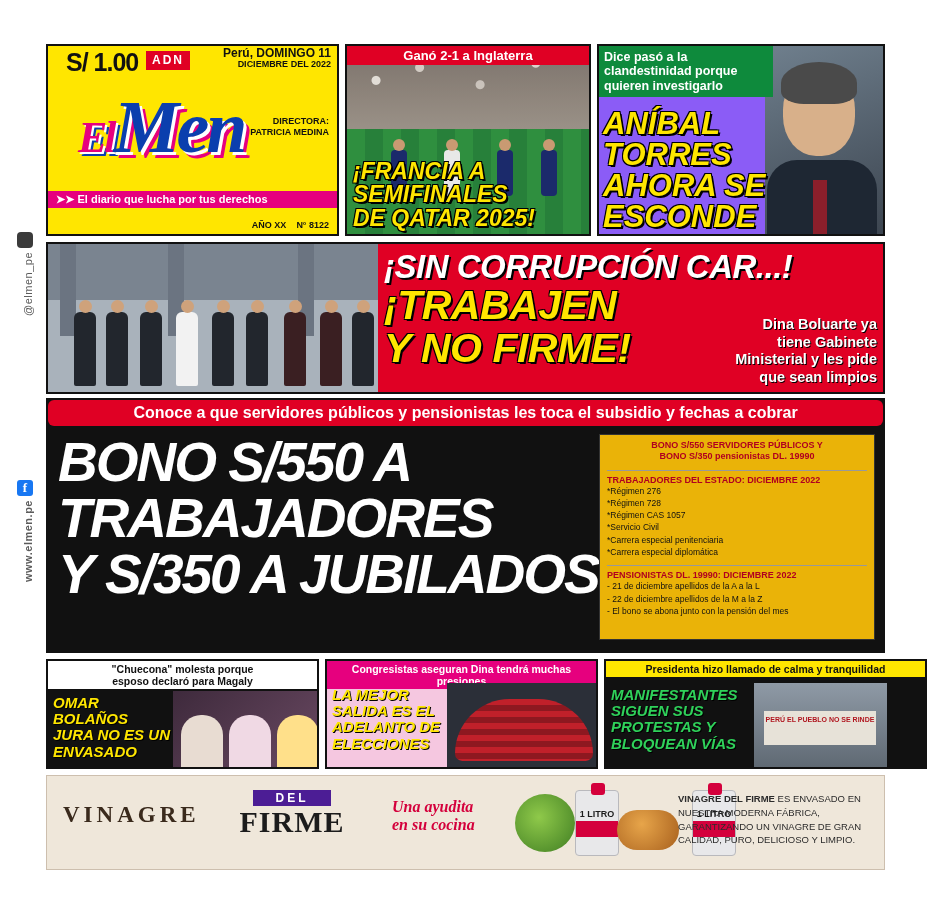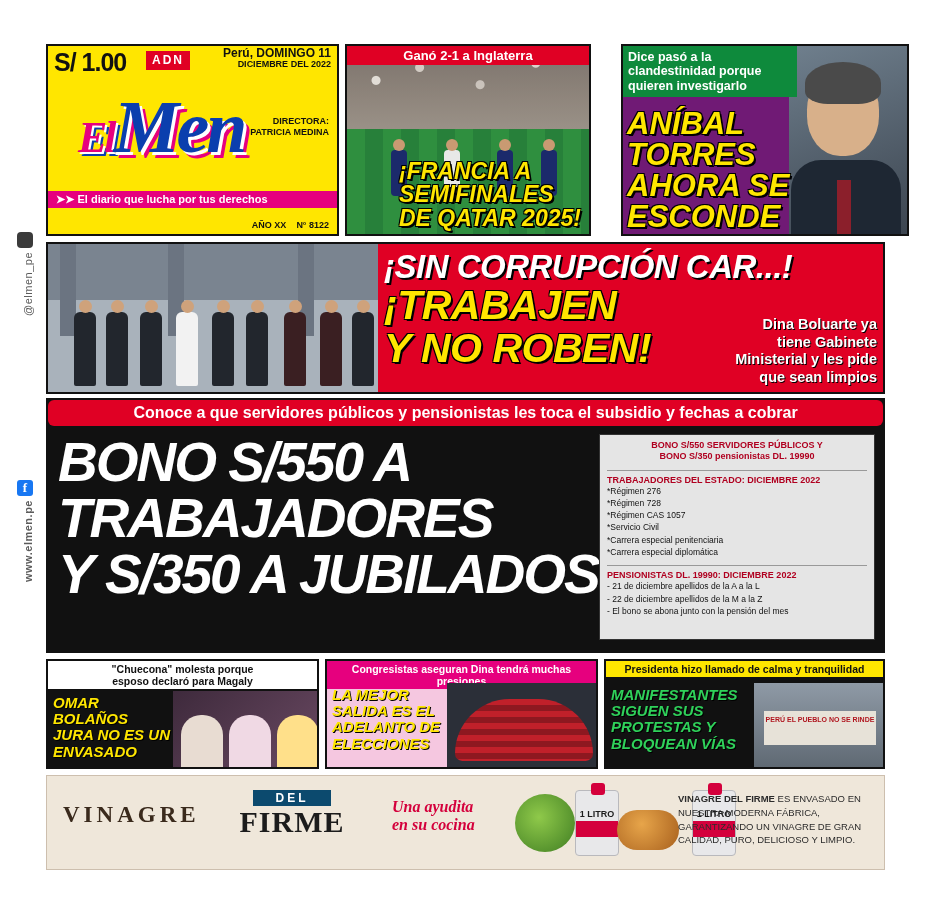--- a/index.html
+++ b/index.html
@@ -37,21 +37,21 @@
   .block { position: absolute; overflow: hidden; }
   .ph { position:absolute; inset:0; }
 
   
   .masthead {
     left: 46px; top: 44px; width: 293px; height: 192px;
     background: #ffe600; border: 2px solid #111;
   }
   .price-bar { position:absolute; left:0; top:0; width:100%; height:28px; background:#ffe600; }
   .price {
-    position:absolute; left:6px; top:2px; font-size:25px; font-weight:bold;
+    position:absolute; left:18px; top:2px; font-size:25px; font-weight:bold;
     color:#111; font-family:"Liberation Sans", sans-serif; letter-spacing:-1px;
   }
   .adn {
     position:absolute; left:98px; top:5px; width:44px; height:19px;
     background:#e00024; color:#fff; font-size:12px; font-weight:bold;
     text-align:center; line-height:19px; letter-spacing:2px;
   }
   .dateline {
     position:absolute; right:6px; top:1px; text-align:right;
     font-size:12px; font-weight:bold; color:#111; line-height:1.1;
@@ -100,24 +100,23 @@
   .p1{ left:18%; } .p2{ left:40%; background:#e8e8e8; } .p3{ left:62%; } .p4{ left:80%; }
   .fut-top {
     position:absolute; left:0; top:0; width:100%; background:#e00024; color:#fff;
     font-size:13px; font-weight:bold; text-align:center; padding:2px 0;
   }
   .fut-head {
     position:absolute; left:0; bottom:4px; width:100%;
     font-family:"Liberation Sans", sans-serif; font-weight:bold; font-style:italic;
     font-size:23px; line-height:1.02; color:#ffe600; text-align:left; padding-left:6px;
     text-shadow: 2px 2px 0 #000, -1px -1px 0 #000, 1px -1px 0 #000, -1px 1px 0 #000;
-    margin-left: 46px;
-  }
-
-  .anibal { left: 597px; top: 44px; width: 288px; height: 192px; border:2px solid #111; background:#701a75;margin-left:24px; }
+  }
+
+  .anibal { left: 597px; top: 44px; width: 288px; height: 192px; border:2px solid #111; background:#8b5cf6; }
   .anibal .kicker {
     position:absolute; left:0; top:0; width:174px; background:#0e8a3c; color:#fff;
     font-size:12.5px; font-weight:bold; line-height:1.15; padding:4px 5px;
   }
   .anibal .photo {
     position:absolute; right:0; top:0; width:118px; height:100%;
     background:linear-gradient(160deg,#6f7f8d,#3c4550);
   }
   .anibal .photo .face {
     position:absolute; left:18px; top:24px; width:72px; height:86px; border-radius:46%;
@@ -173,21 +172,21 @@
     font-size:55px; line-height:1.02; letter-spacing:-2px;
   }
   .pagbadge {
     position:absolute; left:554px; top:52px; width:64px; height:64px; border-radius:50%;
     background:#e00024; color:#fff; text-align:center; font-weight:bold;
     font-size:12px; line-height:1.05; padding-top:14px; border:2px solid #fff;
   }
   .pagbadge .n { font-size:24px; display:block; }
   .bono .card {
     position:absolute; right:8px; top:34px; width:276px; height:206px;
-    background:#e5e5e5; border:1px solid #333; padding:5px 7px; color:#111;
+    background:#eab308; border:1px solid #333; padding:5px 7px; color:#111;
   }
   .bono .card .t { font-size:9px; font-weight:bold; text-align:center; color:#b00020; line-height:1.25; }
   .bono .card .sec { margin-top:7px; border-top:1px solid #999; padding-top:4px; }
   .bono .card .sec h4 { font-size:9px; color:#b00020; font-weight:bold; }
   .bono .card .sec li { font-size:8.5px; list-style:none; line-height:1.45; }
 
   
   .b1 { left:46px; top:659px; width:273px; height:110px; border:2px solid #111; background:#111; }
   .b1 .kick { position:absolute; left:0; top:0; width:100%; background:#fff; color:#111;
     font-size:10.5px; font-weight:bold; text-align:center; line-height:1.15; padding:2px 4px; }
@@ -202,36 +201,36 @@
   .b2 { left:325px; top:659px; width:273px; height:110px; border:2px solid #111; background:#f5c7e0; }
   .b2 .kick { position:absolute; left:0; top:0; width:100%; background:#e6007e; color:#fff;
     font-size:10.5px; font-weight:bold; text-align:center; padding:2px 4px; }
   .b2 .ph { top:22px; left:120px; width:153px; height:88px; background:#2b2f38; }
   .b2 .ph .hemi { position:absolute; left:8px; top:16px; width:138px; height:62px;
     background:repeating-linear-gradient(#c0202a 0 6px,#8d1820 6px 12px); border-radius:60px 60px 8px 8px;}
   .b2 .head { position:absolute; left:5px; top:26px; width:114px; color:#ffe600;
     font-weight:bold; font-style:italic; font-size:15px; line-height:1.08;
     text-shadow:1px 1px 0 #000; }
 
-  .b3 { left:604px; top:659px; width:281px; height:110px; border:2px solid #111; background:#111; }
+  .b3 { left:604px; top:659px; width:323px; height:110px; border:2px solid #111; background:#111; }
   .b3 .kick { position:absolute; left:0; top:0; width:100%; background:#ffe600; color:#111;
     font-size:10.5px; font-weight:bold; text-align:center; padding:2px 4px; }
   .b3 .ph { top:22px; left:148px; width:133px; height:88px; background:linear-gradient(#8f9aa6,#5d6771); }
   .b3 .ph .banner { position:absolute; left:10px; top:28px; width:112px; height:34px; background:#e7e2d8; }
   .b3 .ph .banner span { display:block; font-size:7px; color:#b0161f; font-weight:bold; text-align:center; padding-top:4px; line-height:1.3;}
   .b3 .head { position:absolute; left:5px; top:26px; width:142px; color:#2fd15a;
     font-weight:bold; font-style:italic; font-size:15px; line-height:1.08;
     text-shadow:1px 1px 0 #000; }
 
   
   .ad { left:46px; top:775px; width:839px; height:95px; background:#efe7da; border:1px solid #cdbfae; }
   .ad .brand { position:absolute; left:16px; top:26px; font-size:23px; font-weight:bold;
     color:#3a2a1c; letter-spacing:4px; font-family:"Liberation Serif", serif; }
   .ad .delfirme { position:absolute; left:175px; top:14px; width:140px; height:58px; }
-  .ad .delfirme .del { background:#0c4a6e; color:#fff; font-size:12px; font-weight:bold;
+  .ad .delfirme .del { background:#4c1d95; color:#fff; font-size:12px; font-weight:bold;
      text-align:center; letter-spacing:3px; padding:1px 0; width:78px; margin-left:31px;}
   .ad .delfirme .firme { color:#1c1c1c; font-size:30px; font-weight:bold; text-align:center;
      font-family:"Liberation Serif", serif; letter-spacing:1px; line-height:1.05;}
   .ad .ayudita { position:absolute; left:345px; top:22px; width:120px; color:#d4003c;
     font-size:16px; font-style:italic; font-weight:bold; line-height:1.15;
     font-family:"Liberation Serif", serif; }
   .ad .food { position:absolute; left:468px; top:18px; width:60px; height:58px; border-radius:50%;
     background:radial-gradient(circle at 40% 40%, #8fc94a, #3f7d22); }
   .ad .turkey { position:absolute; left:570px; top:34px; width:62px; height:40px; border-radius:26px;
     background:radial-gradient(circle at 40% 35%, #e7a54a, #a8601d); }
@@ -332,21 +331,21 @@
       <div class="person pw" style="left:128px"></div>
       <div class="person" style="left:164px"></div>
       <div class="person" style="left:198px"></div>
       <div class="person guard" style="left:236px"></div>
       <div class="person guard" style="left:272px"></div>
       <div class="person" style="left:304px"></div>
     </div>
     <div class="head">
       <div>¡SIN CORRUPCIÓN CAR...!</div>
       <span class="yellow">¡TRABAJEN</span>
-      <span class="yellow">Y NO ROBEN!</span>
+      <span class="yellow">Y NO FIRME!</span>
     </div>
     <div class="sub">
       <div>Dina Boluarte ya</div>
       <div>tiene Gabinete</div>
       <div>Ministerial y les pide</div>
       <div>que sean limpios</div>
     </div>
   </div>
 
   <div class="block bono">

